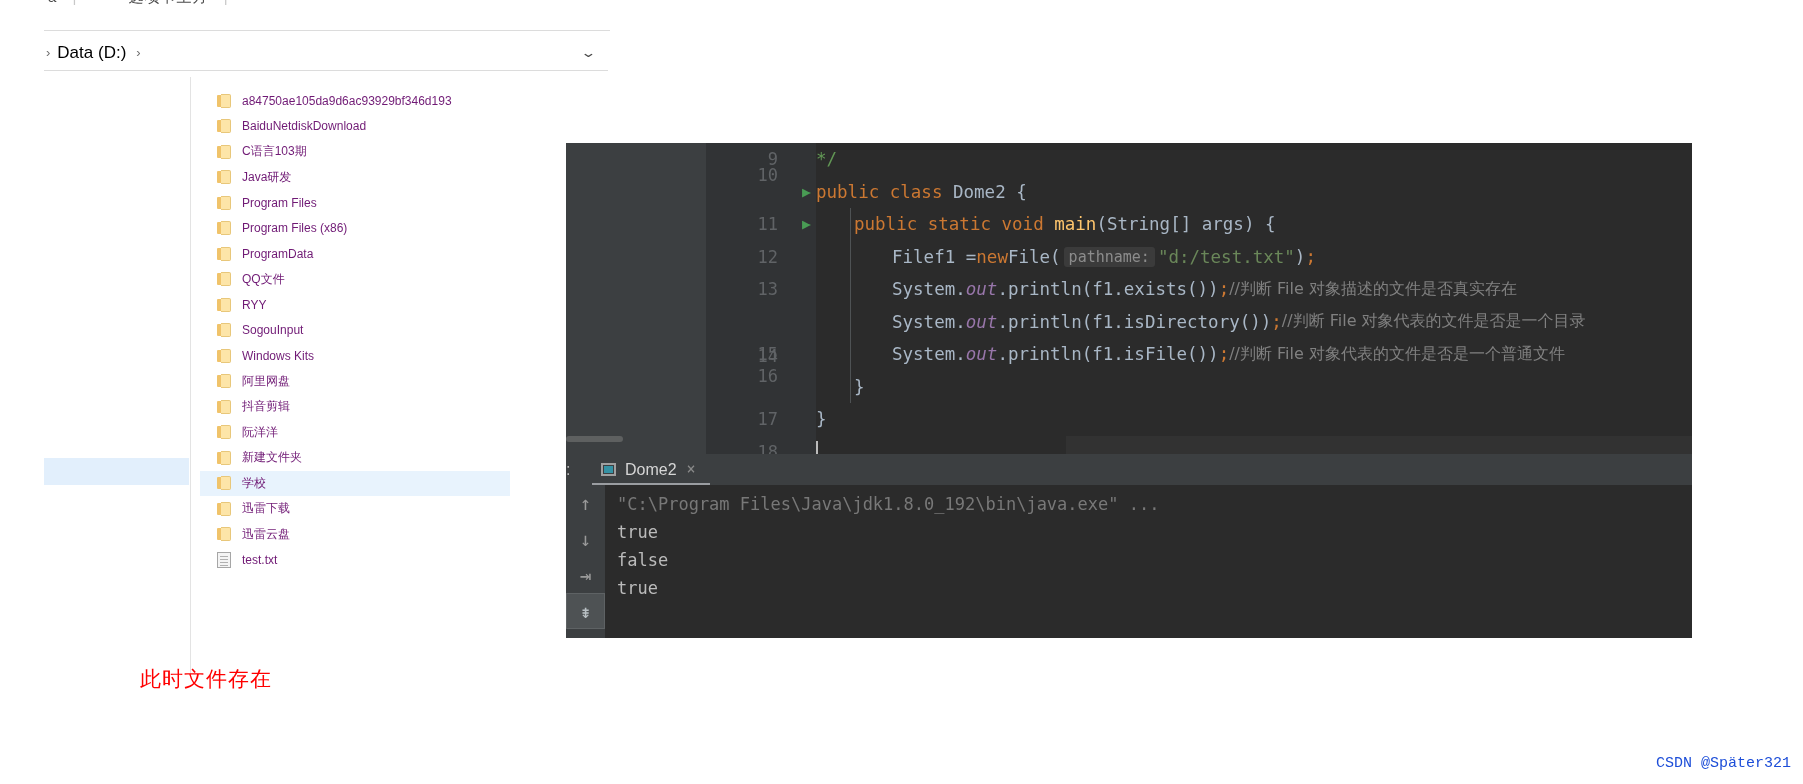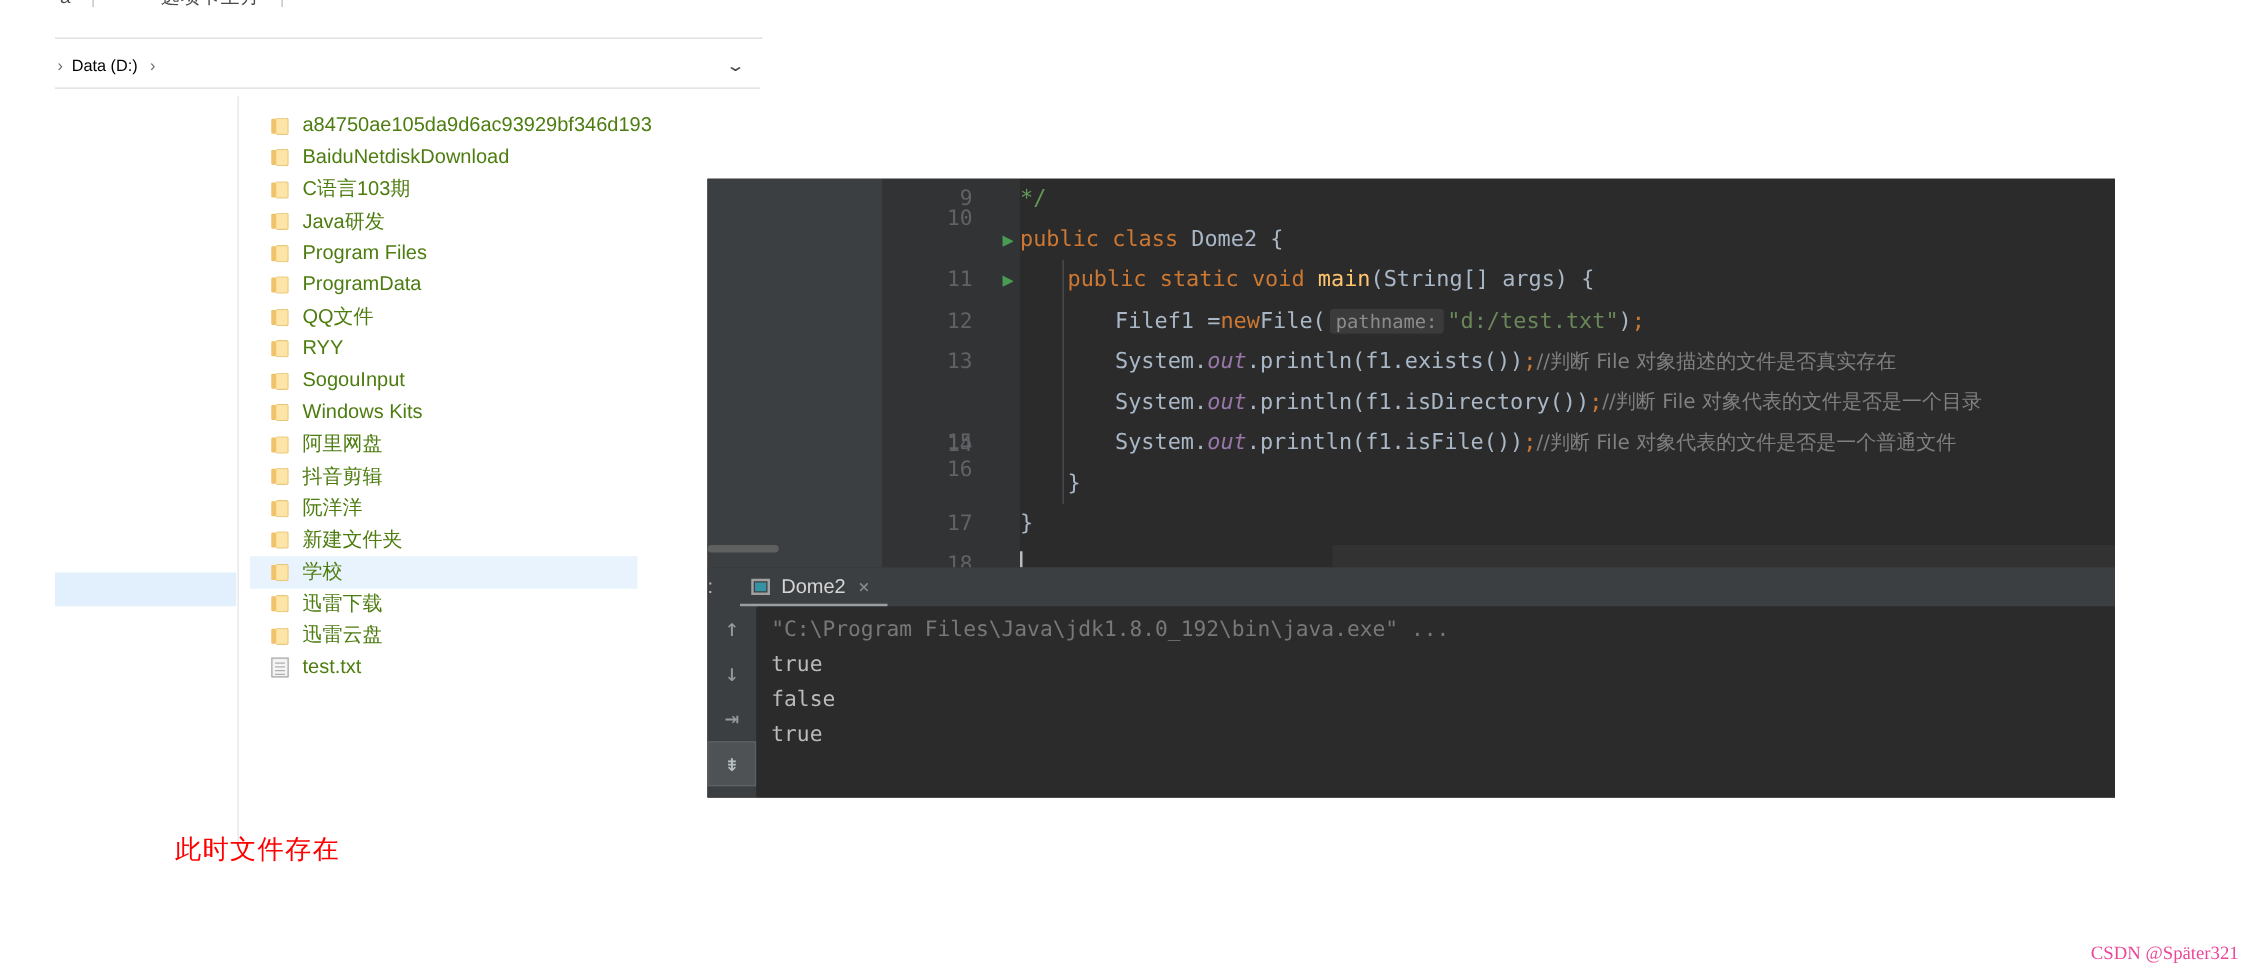--- a/index.html
+++ b/index.html
@@ -58,21 +58,21 @@
     align-items: center;
     box-sizing: border-box;
   }
   .addr-chev {
     font-size: 13px;
     color: #6d6d6d;
     margin: 0 7px 0 2px;
     line-height: 1;
   }
   .addr-text {
-    font-size: 13px;
+    font-size: 17px;
     color: #000000;
   }
   .addr-chev2 {
     font-size: 13px;
     color: #6d6d6d;
     margin-left: 10px;
   }
   .addr-caret {
     margin-left: auto;
     margin-right: 14px;
@@ -147,22 +147,22 @@
   }
   .icon-doc::before {
     content: "";
     position: absolute;
     left: 2px; top: 3px;
     width: 8px; height: 1px;
     background: #b0b0b0;
     box-shadow: 0 3px 0 #b0b0b0, 0 6px 0 #b0b0b0, 0 9px 0 #b0b0b0;
   }
   .file-name {
-    font-size: 16px;
-    color: #4d7c0f;
+    font-size: 12px;
+    color: #701a75;
     white-space: nowrap;
   }
 
   .red-note {
     position: absolute;
     left: 140px; top: 665px;
     font-size: 21px;
     color: #ff0000;
     letter-spacing: 1px;
     white-space: nowrap;
@@ -385,22 +385,22 @@
   }
   .cmdline { color: #787878; }
   .outline { color: #bbbbbb; }
 
   
   .watermark {
     position: absolute;
     right: 12px;
     bottom: 12px;
     font-size: 15px;
-    color: #ec4899;
-    font-family: Liberation Serif, serif;
+    color: #1d4ed8;
+    font-family: Liberation Mono, monospace;
     white-space: nowrap;
   }
 </style>
 </head>
 <body>
 
 <div id="explorer">
 
   <div class="ribbon-strip">
     <div class="ribbon-ghost">
@@ -435,20 +435,24 @@
         <span class="icon-folder"></span>
         <span class="file-name">C语言103期</span>
       </div>
       <div class="file-row">
         <span class="icon-folder"></span>
         <span class="file-name">Java研发</span>
       </div>
       <div class="file-row">
         <span class="icon-folder"></span>
         <span class="file-name">Program Files</span>
+      </div>
+      <div class="file-row">
+        <span class="icon-folder"></span>
+        <span class="file-name">Program Files (x86)</span>
       </div>
       <div class="file-row">
         <span class="icon-folder"></span>
         <span class="file-name">ProgramData</span>
       </div>
       <div class="file-row">
         <span class="icon-folder"></span>
         <span class="file-name">QQ文件</span>
       </div>
       <div class="file-row">

